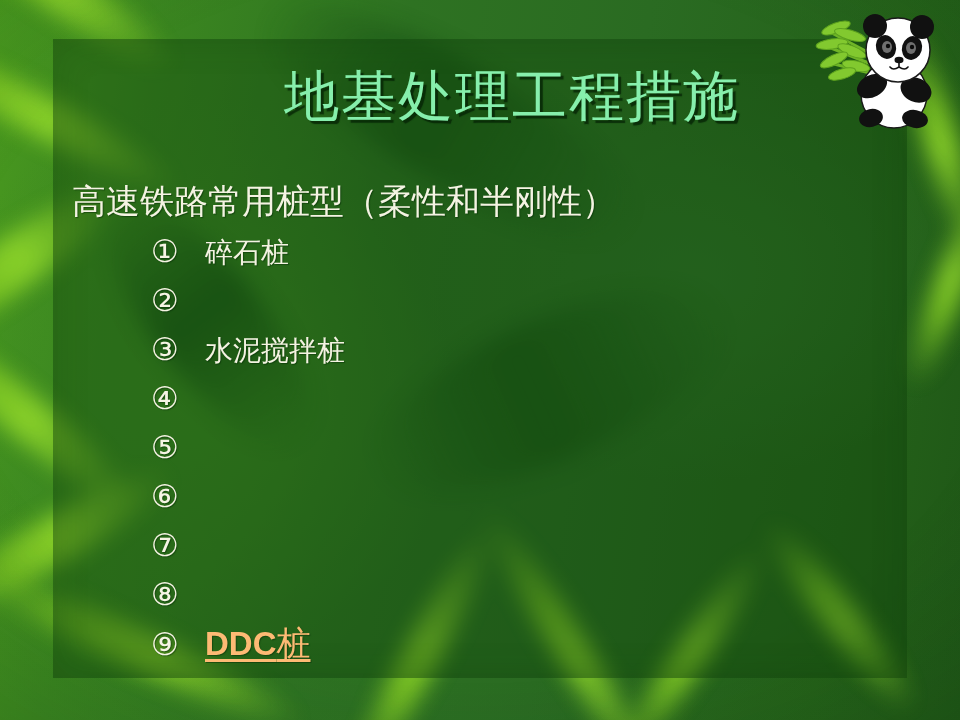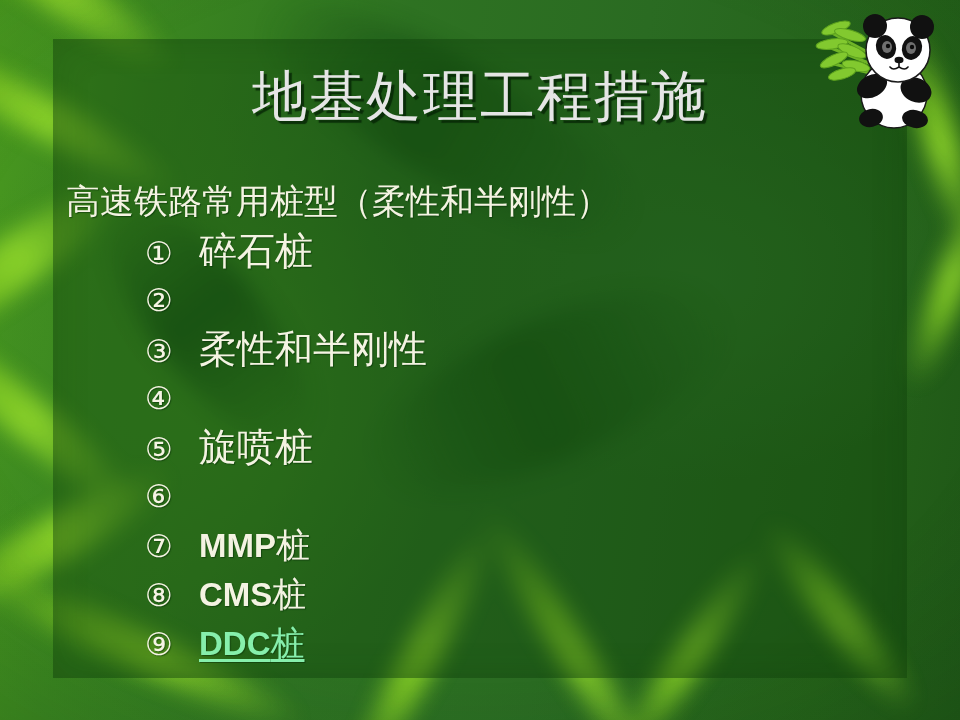--- a/index.html
+++ b/index.html
@@ -67,29 +67,30 @@
   #title {
     position: absolute;
     left: 53px;
     top: 62px;
     width: 854px;
     text-align: center;
     font-family: "Liberation Serif", "DejaVu Serif", serif;
     font-size: 55px;
     line-height: 70px;
     letter-spacing: 2px;
-    color: #e5e5e5;
+    color: #86efac;
     text-shadow: 3px 3px 1px rgba(5,35,5,.78);
     white-space: nowrap;
+    padding-left: 32px;
   }
 
   
   #body-block {
     position: absolute;
-    left: 66px;
+    left: 72px;
     top: 178px;
     width: 830px;
   }
   .lead-line {
     font-family: "Liberation Serif", "DejaVu Serif", serif;
     font-size: 34px;
     line-height: 47px;
     color: #f4f3e2;
     white-space: nowrap;
     text-shadow: 1px 1px 1px rgba(8,45,8,.55);
@@ -111,37 +112,37 @@
     font-family: "DejaVu Sans", sans-serif;
     font-size: 31px;
     line-height: 49px;
     color: #f6f4e4;
     width: 54px;
     flex: 0 0 54px;
     text-shadow: 1px 1px 1px rgba(8,45,8,.5);
   }
   .label {
     font-family: "Liberation Serif", "DejaVu Serif", serif;
-    font-size: 38px;
+    font-size: 28px;
     line-height: 49px;
     color: #f4f3e2;
     text-shadow: 1px 1px 1px rgba(8,45,8,.55);
   }
   .label.sans {
     font-family: "Liberation Sans", "DejaVu Sans", sans-serif;
     font-size: 33px;
     font-weight: 700;
   }
   .label.sans .cjk {
     font-family: "Liberation Serif", "DejaVu Serif", serif;
     font-weight: 400;
     font-size: 34px;
   }
   .label.link {
-    color: #86efac;
+    color: #fdba74;
     text-decoration: underline;
     text-underline-offset: 4px;
     font-family: "Liberation Sans", "DejaVu Sans", sans-serif;
     font-weight: 700;
     font-size: 33px;
     cursor: pointer;
     text-shadow: 1px 1px 1px rgba(8,45,8,.5);
   }
   .label.link .cjk {
     font-family: "Liberation Serif", "DejaVu Serif", serif;
@@ -192,39 +193,36 @@
     <ul class="item-list">
         <li class="item">
           <span class="marker">①</span>
           <span class="label">碎石桩</span>
         </li>
         <li class="item">
           <span class="marker">②</span>
         </li>
         <li class="item">
           <span class="marker">③</span>
-          <span class="label">柔性和半刚性</span>
+          <span class="label">水泥搅拌桩</span>
         </li>
         <li class="item">
           <span class="marker">④</span>
         </li>
         <li class="item">
           <span class="marker">⑤</span>
-          <span class="label">旋喷桩</span>
         </li>
         <li class="item">
           <span class="marker">⑥</span>
         </li>
         <li class="item">
           <span class="marker">⑦</span>
-          <span class="label sans"><span>MMP</span><span class="cjk">桩</span></span>
         </li>
         <li class="item">
           <span class="marker">⑧</span>
-          <span class="label sans"><span>CMS</span><span class="cjk">桩</span></span>
         </li>
         <li class="item">
           <span class="marker">⑨</span>
           <span class="label link"><span>DDC</span><span class="cjk">桩</span></span>
         </li>
       </ul>
   </div>
 
   <svg id="panda" viewBox="0 0 146 128">
     <g>

